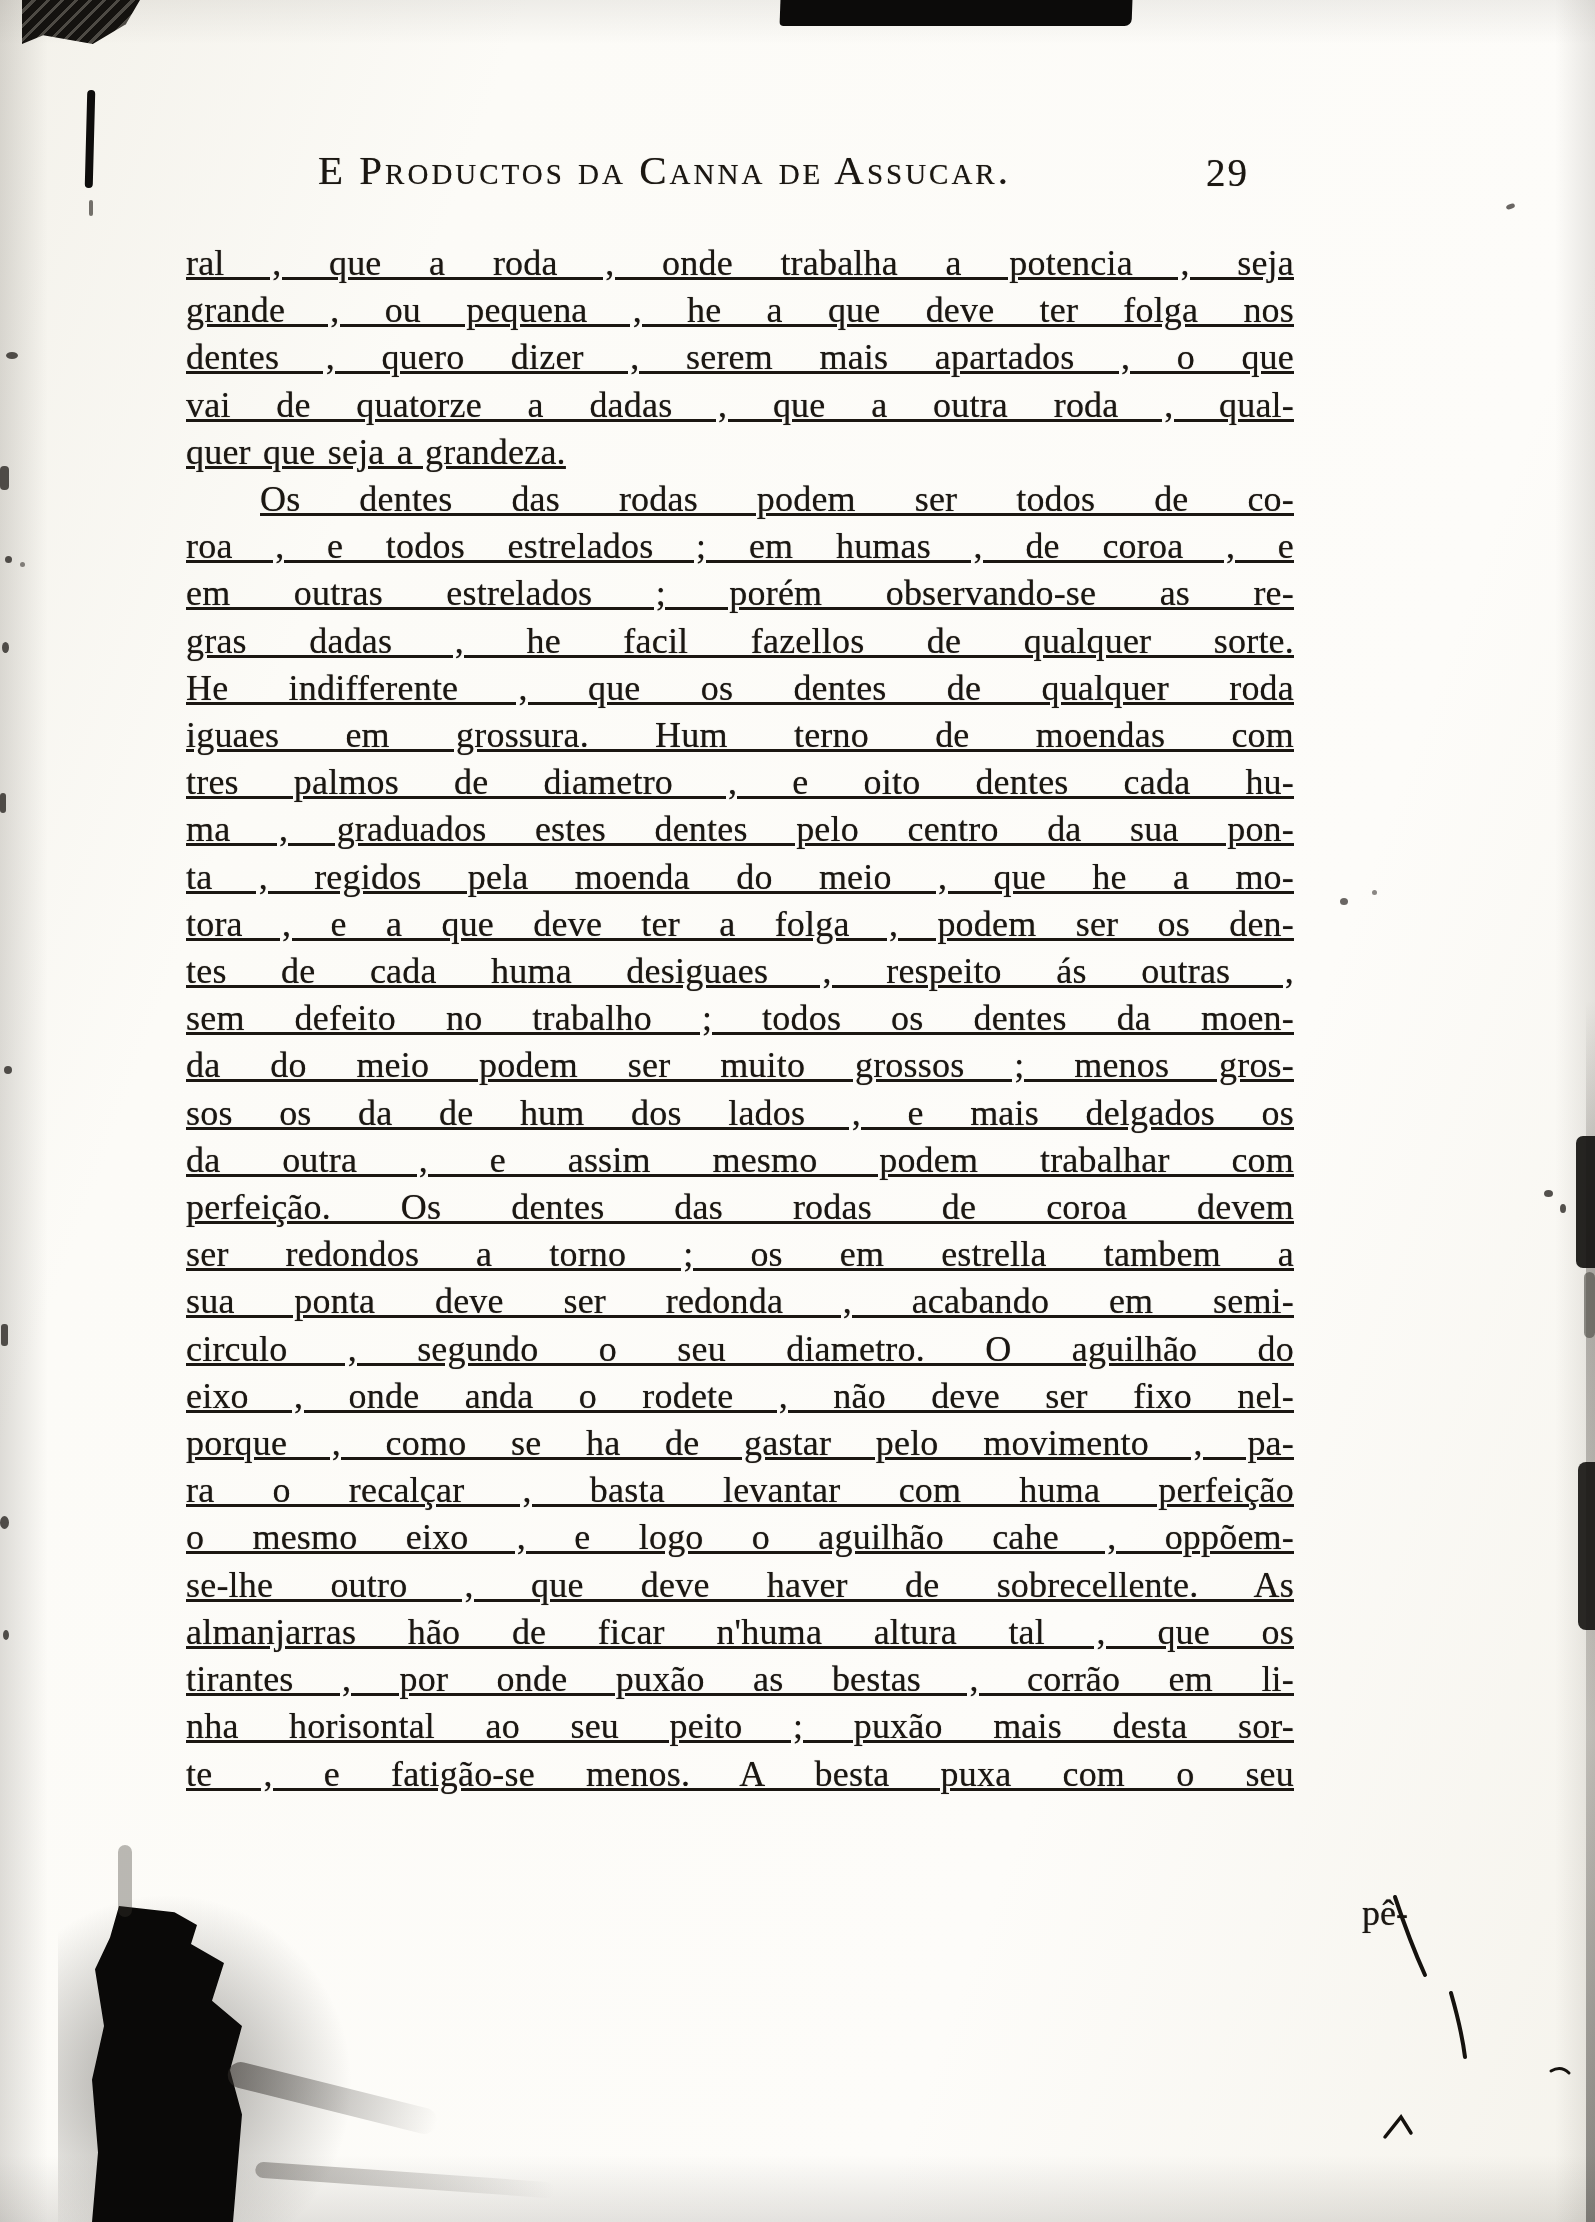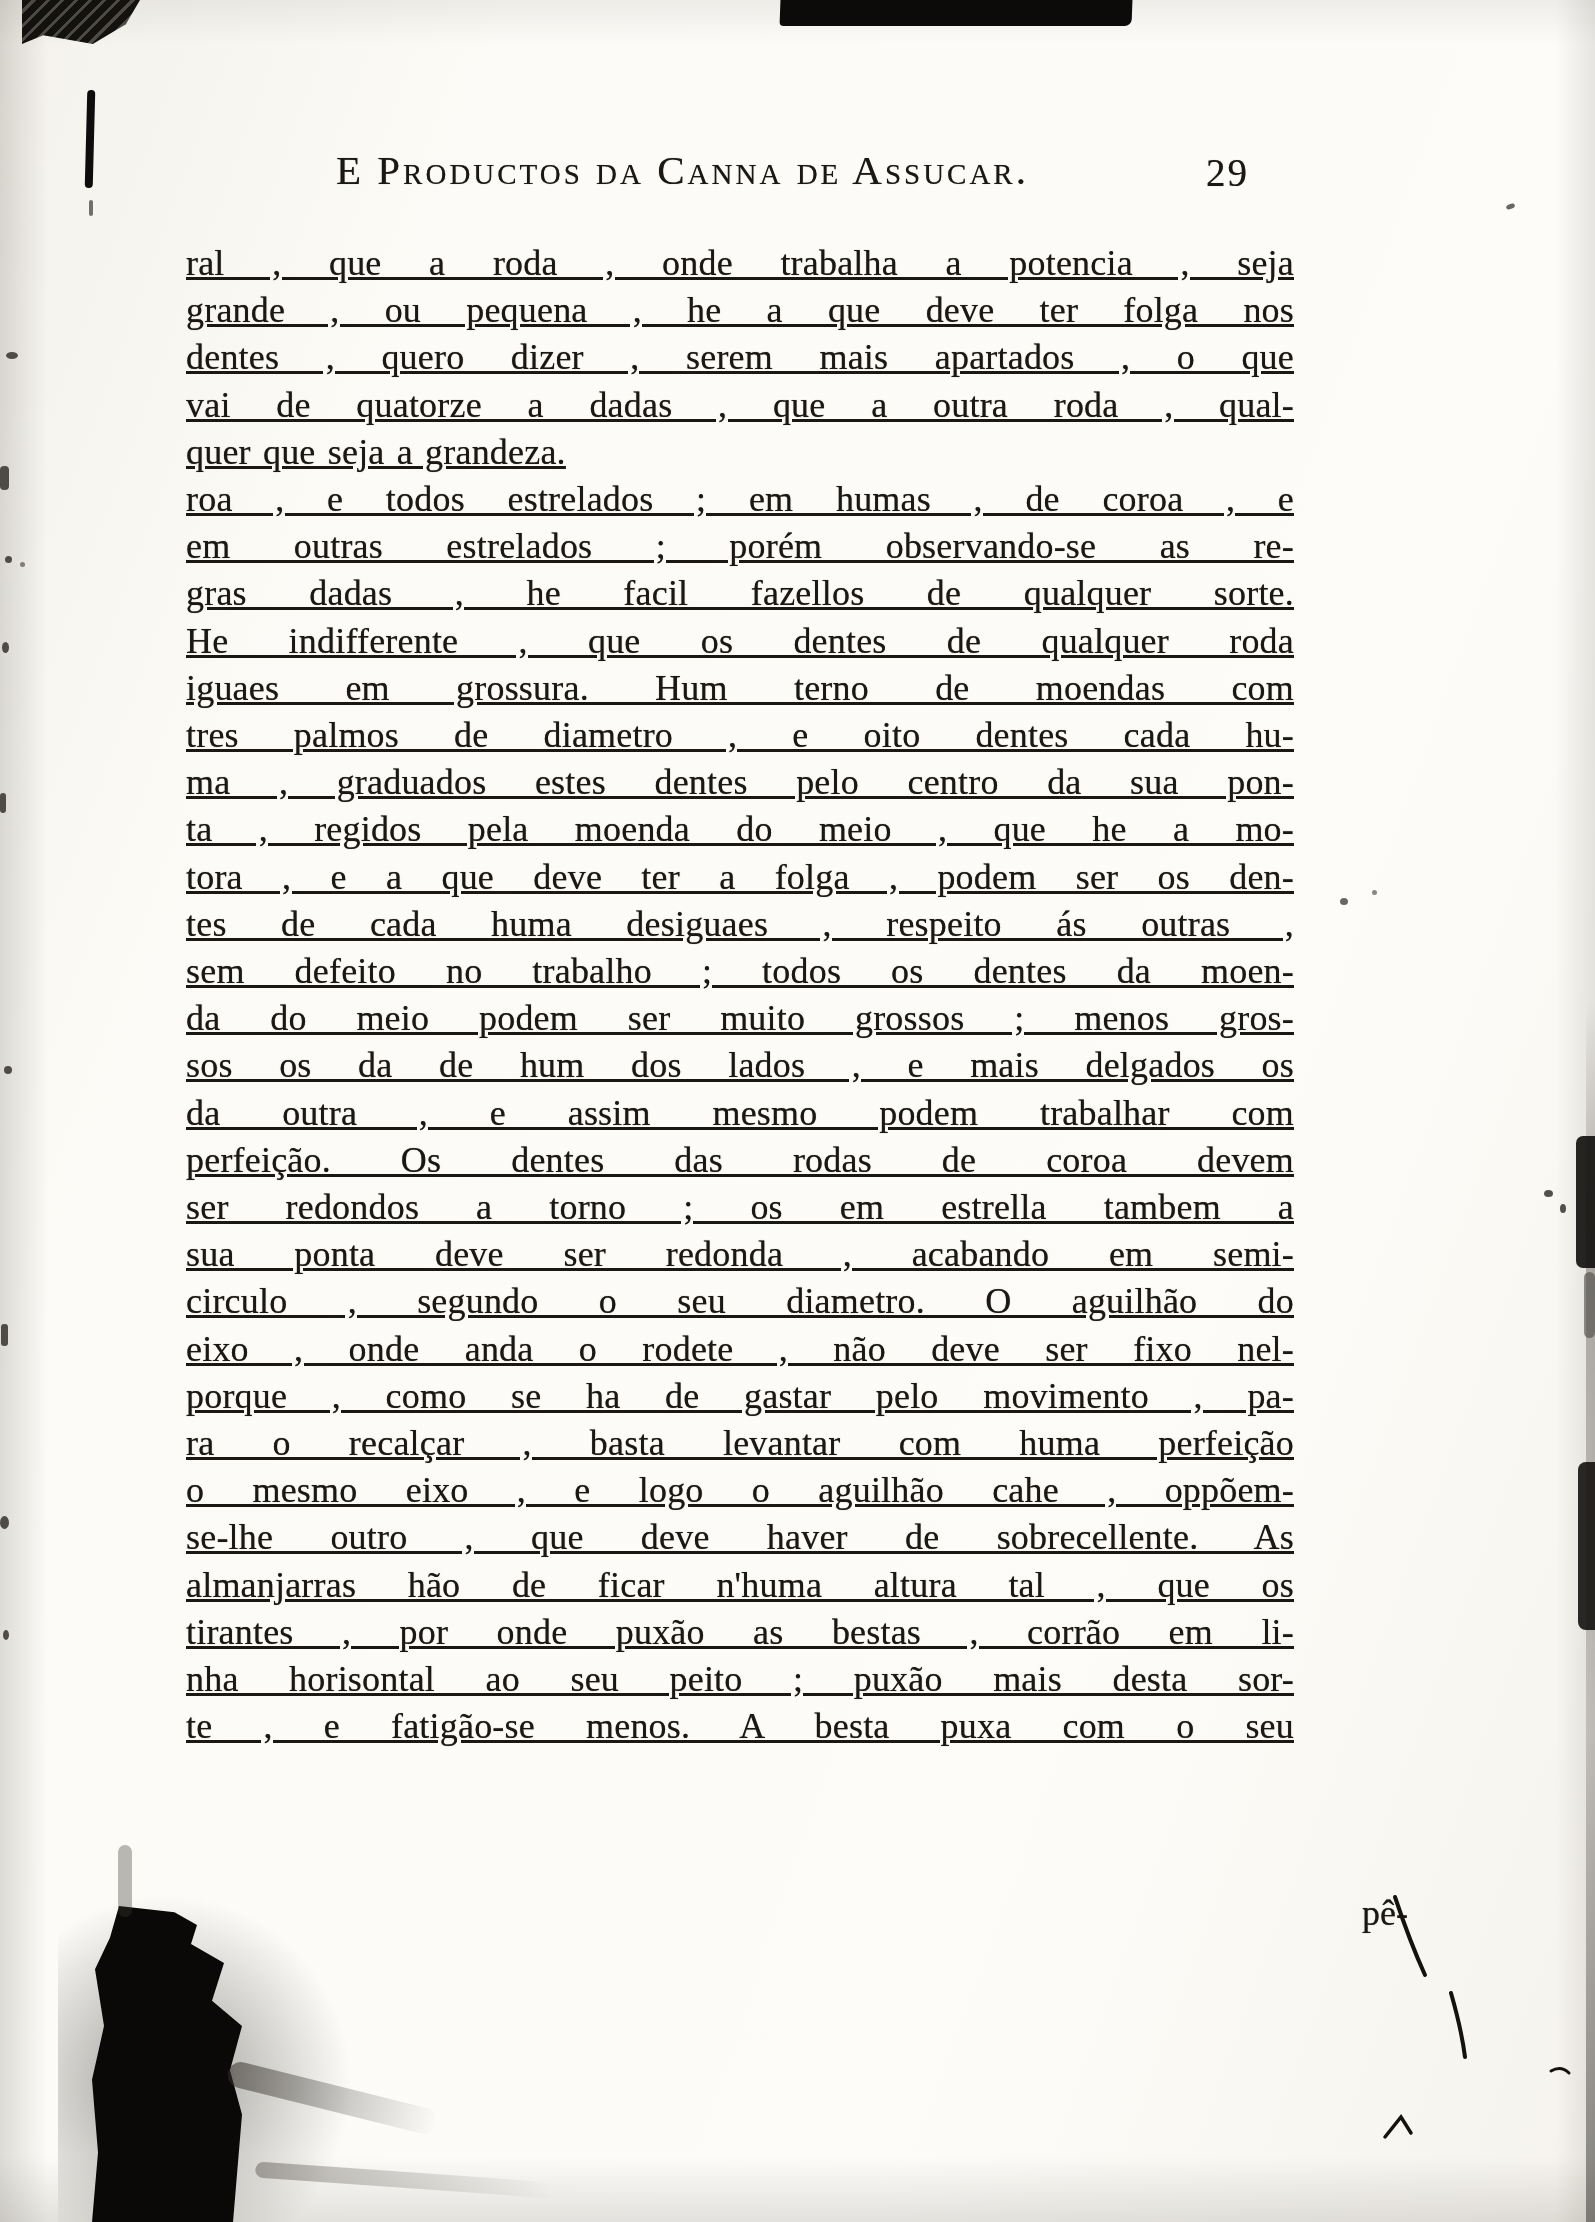--- a/index.html
+++ b/index.html
@@ -21,21 +21,21 @@
     position: absolute; inset: 0; pointer-events: none;
     background:
       linear-gradient(to right,  rgba(110,105,98,0.22), rgba(110,105,98,0) 3%),
       linear-gradient(to left,   rgba(110,105,98,0.16), rgba(110,105,98,0) 2.5%),
       linear-gradient(to bottom, rgba(110,105,98,0.10), rgba(110,105,98,0) 2%),
       linear-gradient(to top,    rgba(110,105,98,0.18), rgba(110,105,98,0) 3%);
   }
 
   
   .running-title {
-    position: absolute; top: 146px; left: 336px;
+    position: absolute; top: 146px; left: 318px;
     font-variant-caps: small-caps;
     font-size: 41px; letter-spacing: 3px;
     white-space: nowrap;
     text-shadow: 0 0 0.7px rgba(10,8,5,0.6);
   }
   .page-number {
     position: absolute; top: 150px; left: 1206px;
     font-size: 39px; letter-spacing: 2px;
     text-shadow: 0 0 0.7px rgba(10,8,5,0.6);
     text-align: right;
@@ -146,20 +146,21 @@
   <div class="running-title">E Productos da Canna de Assucar.</div>
 
   <div class="page-number">29</div>
 
   <div class="body-text">
       <div class="line">ral , que a roda , onde trabalha a potencia , seja</div>
       <div class="line">grande , ou pequena , he a que deve ter folga nos</div>
       <div class="line">dentes , quero dizer , serem mais apartados , o que</div>
       <div class="line">vai de quatorze a dadas , que a outra roda , qual-</div>
       <div class="line no-just-last">quer que seja a grandeza.</div>
+      <div class="line indent">Os dentes das rodas podem ser todos de co-</div>
       <div class="line">roa , e todos estrelados ; em humas , de coroa , e</div>
       <div class="line">em outras estrelados ; porém observando-se as re-</div>
       <div class="line">gras dadas , he facil fazellos de qualquer sorte.</div>
       <div class="line">He indifferente , que os dentes de qualquer roda</div>
       <div class="line">iguaes em grossura. Hum terno de moendas com</div>
       <div class="line">tres palmos de diametro , e oito dentes cada hu-</div>
       <div class="line">ma , graduados estes dentes pelo centro da sua pon-</div>
       <div class="line">ta , regidos pela moenda do meio , que he a mo-</div>
       <div class="line">tora , e a que deve ter a folga , podem ser os den-</div>
       <div class="line">tes de cada huma desiguaes , respeito ás outras ,</div>

